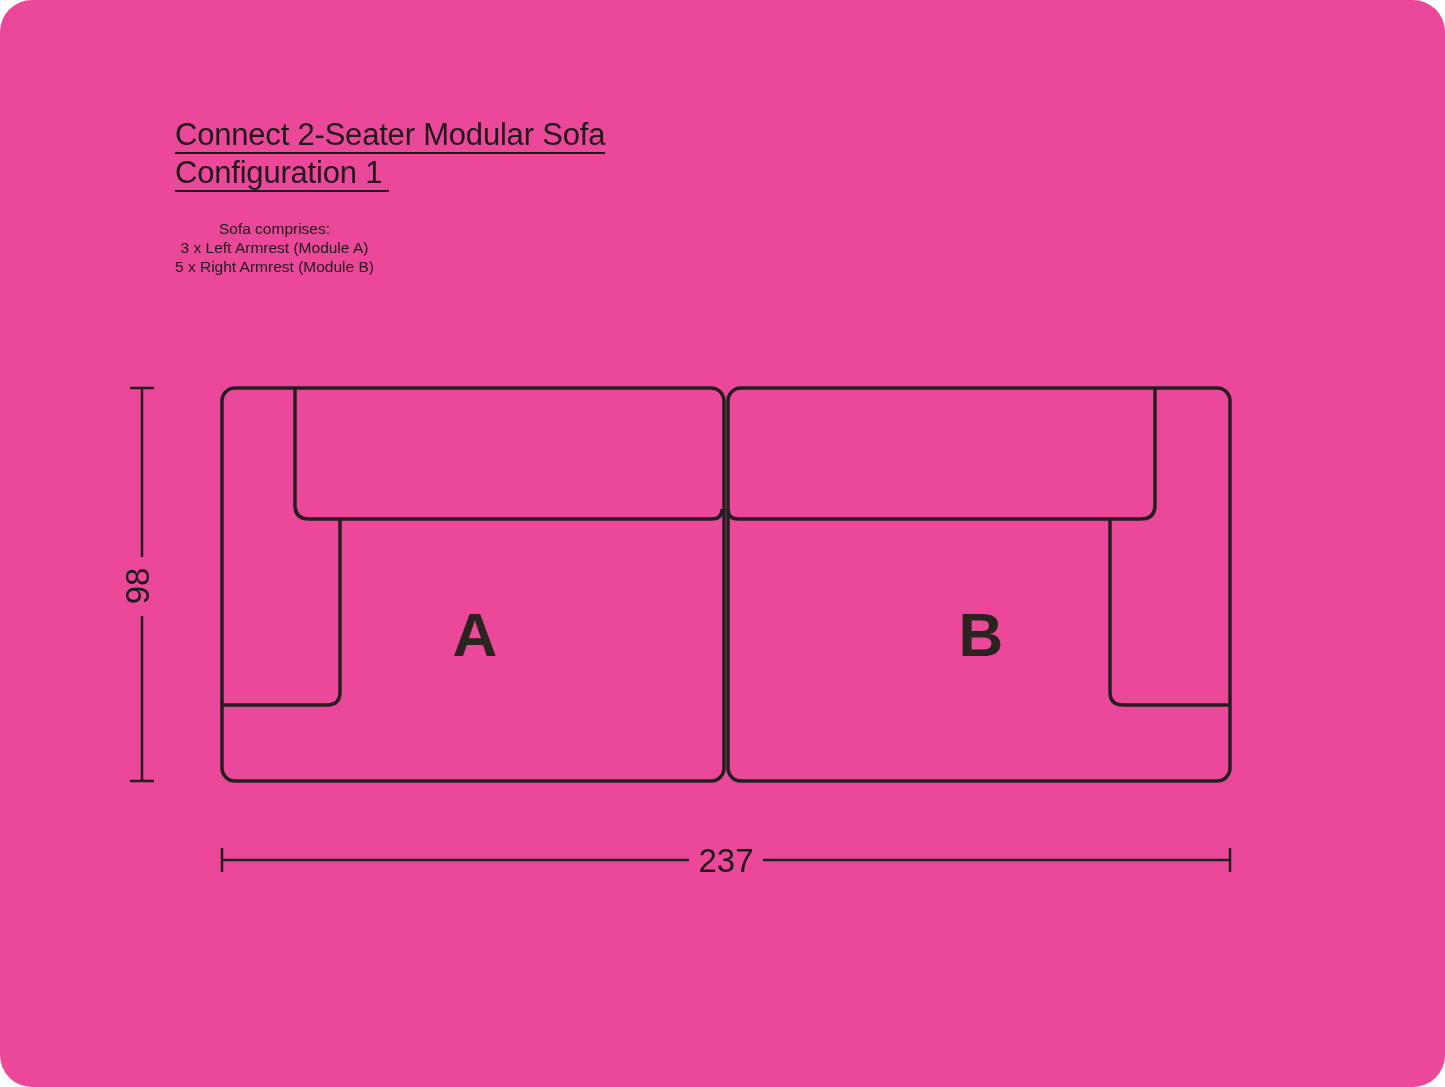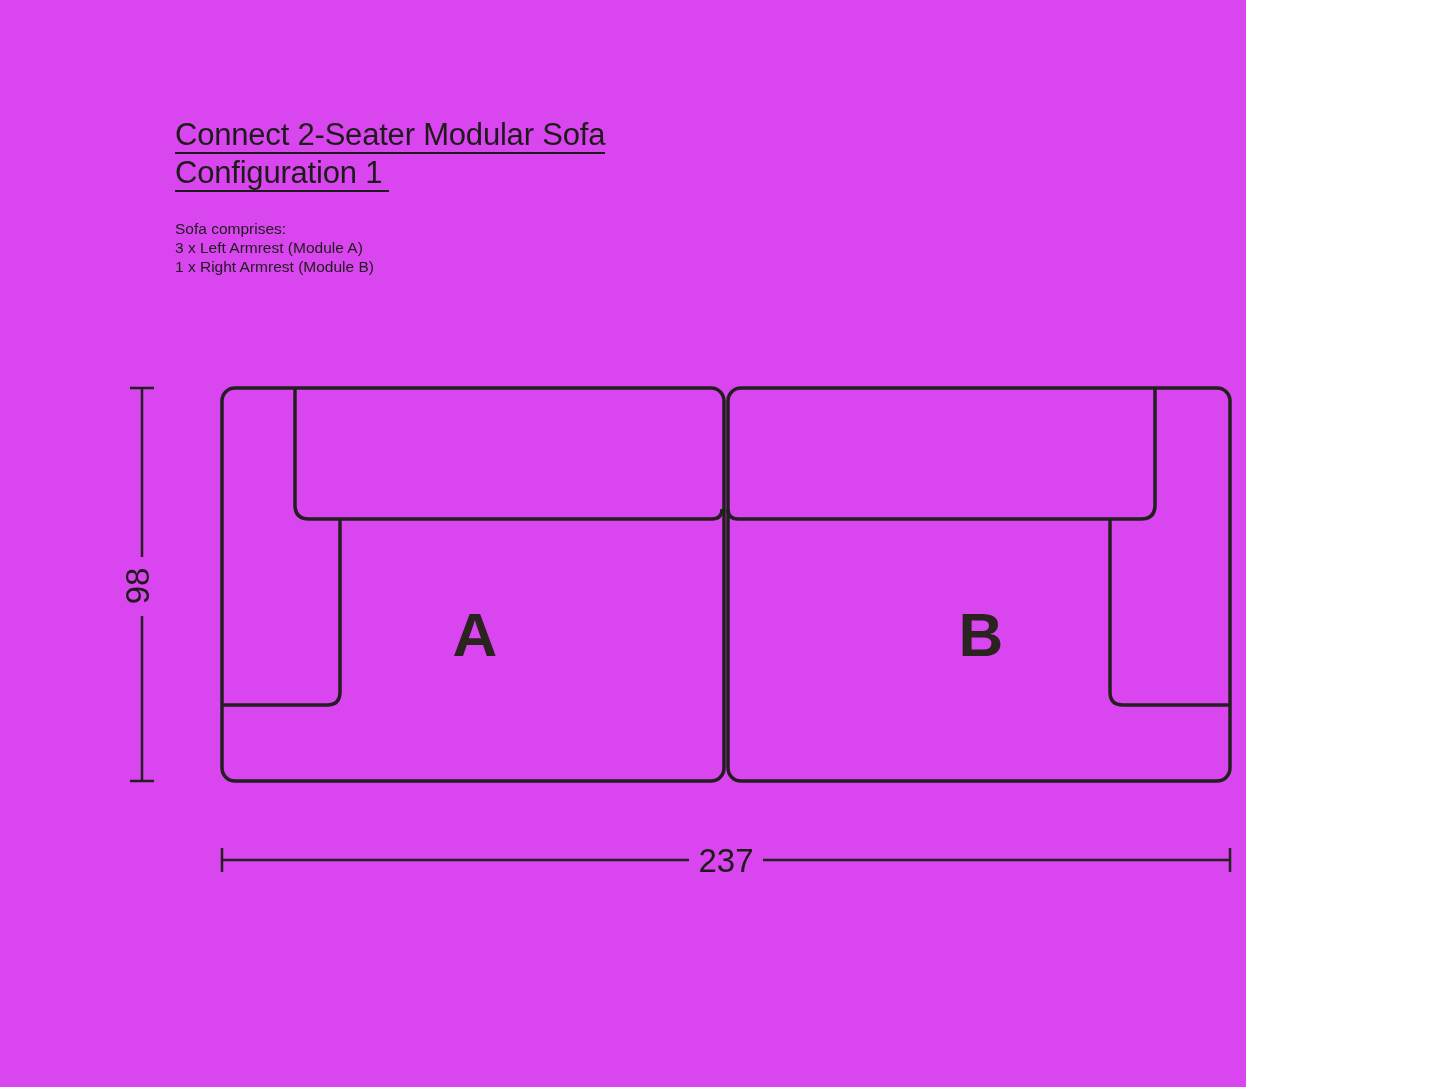--- a/index.html
+++ b/index.html
@@ -4,23 +4,24 @@
 <style>
   * { box-sizing: border-box; }
   html, body { margin: 0; padding: 0; }
   body {
     width: 1445px; height: 1087px;
     background: #ffffff;
     font-family: "Liberation Sans", sans-serif;
   }
   .page {
     position: relative;
-    width: 1246px; height: 1087px;
+    width: 1445px; height: 1087px;
     overflow: hidden;
-    background: #d946ef;
+    background: #ec4899;
+    border-radius: 32px;
   }
   .header-block {
     position: absolute;
     left: 175px; top: 116px;
     color: #1d1b1a;
   }
   .title-line {
     font-size: 31px;
     line-height: 38px;
     font-weight: 500;
@@ -36,21 +37,21 @@
   .title-line .u.trail {
     padding-right: 7px;
   }
   .comprises-block {
     position: absolute;
     left: 175px; top: 219px;
     color: #1d1b1a;
     font-size: 15.5px;
     line-height: 19px;
   }
-  .comprises-block div { white-space: nowrap; }
+  .comprises-block div { white-space: nowrap; text-align: center; }
   .diagram-svg {
     position: absolute;
     left: 0; top: 0;
     width: 1445px; height: 1087px;
   }
   .dim-text {
     font-family: "Liberation Sans", sans-serif;
     font-size: 33px;
     font-weight: 400;
   }
@@ -70,21 +71,21 @@
       <span class="u">Connect 2-Seater Modular Sofa</span>
     </div>
     <div class="title-line">
       <span class="u trail">Configuration 1</span>
     </div>
   </div>
 
   <div class="comprises-block">
     <div>Sofa comprises:</div>
     <div>3 x Left Armrest (Module A)</div>
-    <div>1 x Right Armrest (Module B)</div>
+    <div>5 x Right Armrest (Module B)</div>
   </div>
 
   <svg class="diagram-svg" viewBox="0 0 1445 1087">
 
     <g fill="none" stroke-width="3.5" stroke="#231f20">
 
       <rect x="222" y="388" width="502" height="393" rx="13"></rect>
       <path d="M295,388 L295,505 Q295,519 309,519 L712,519 Q722,519 722,509"></path>
       <path d="M222,705 L327,705 Q340,705 340,692 L340,520"></path>
 

